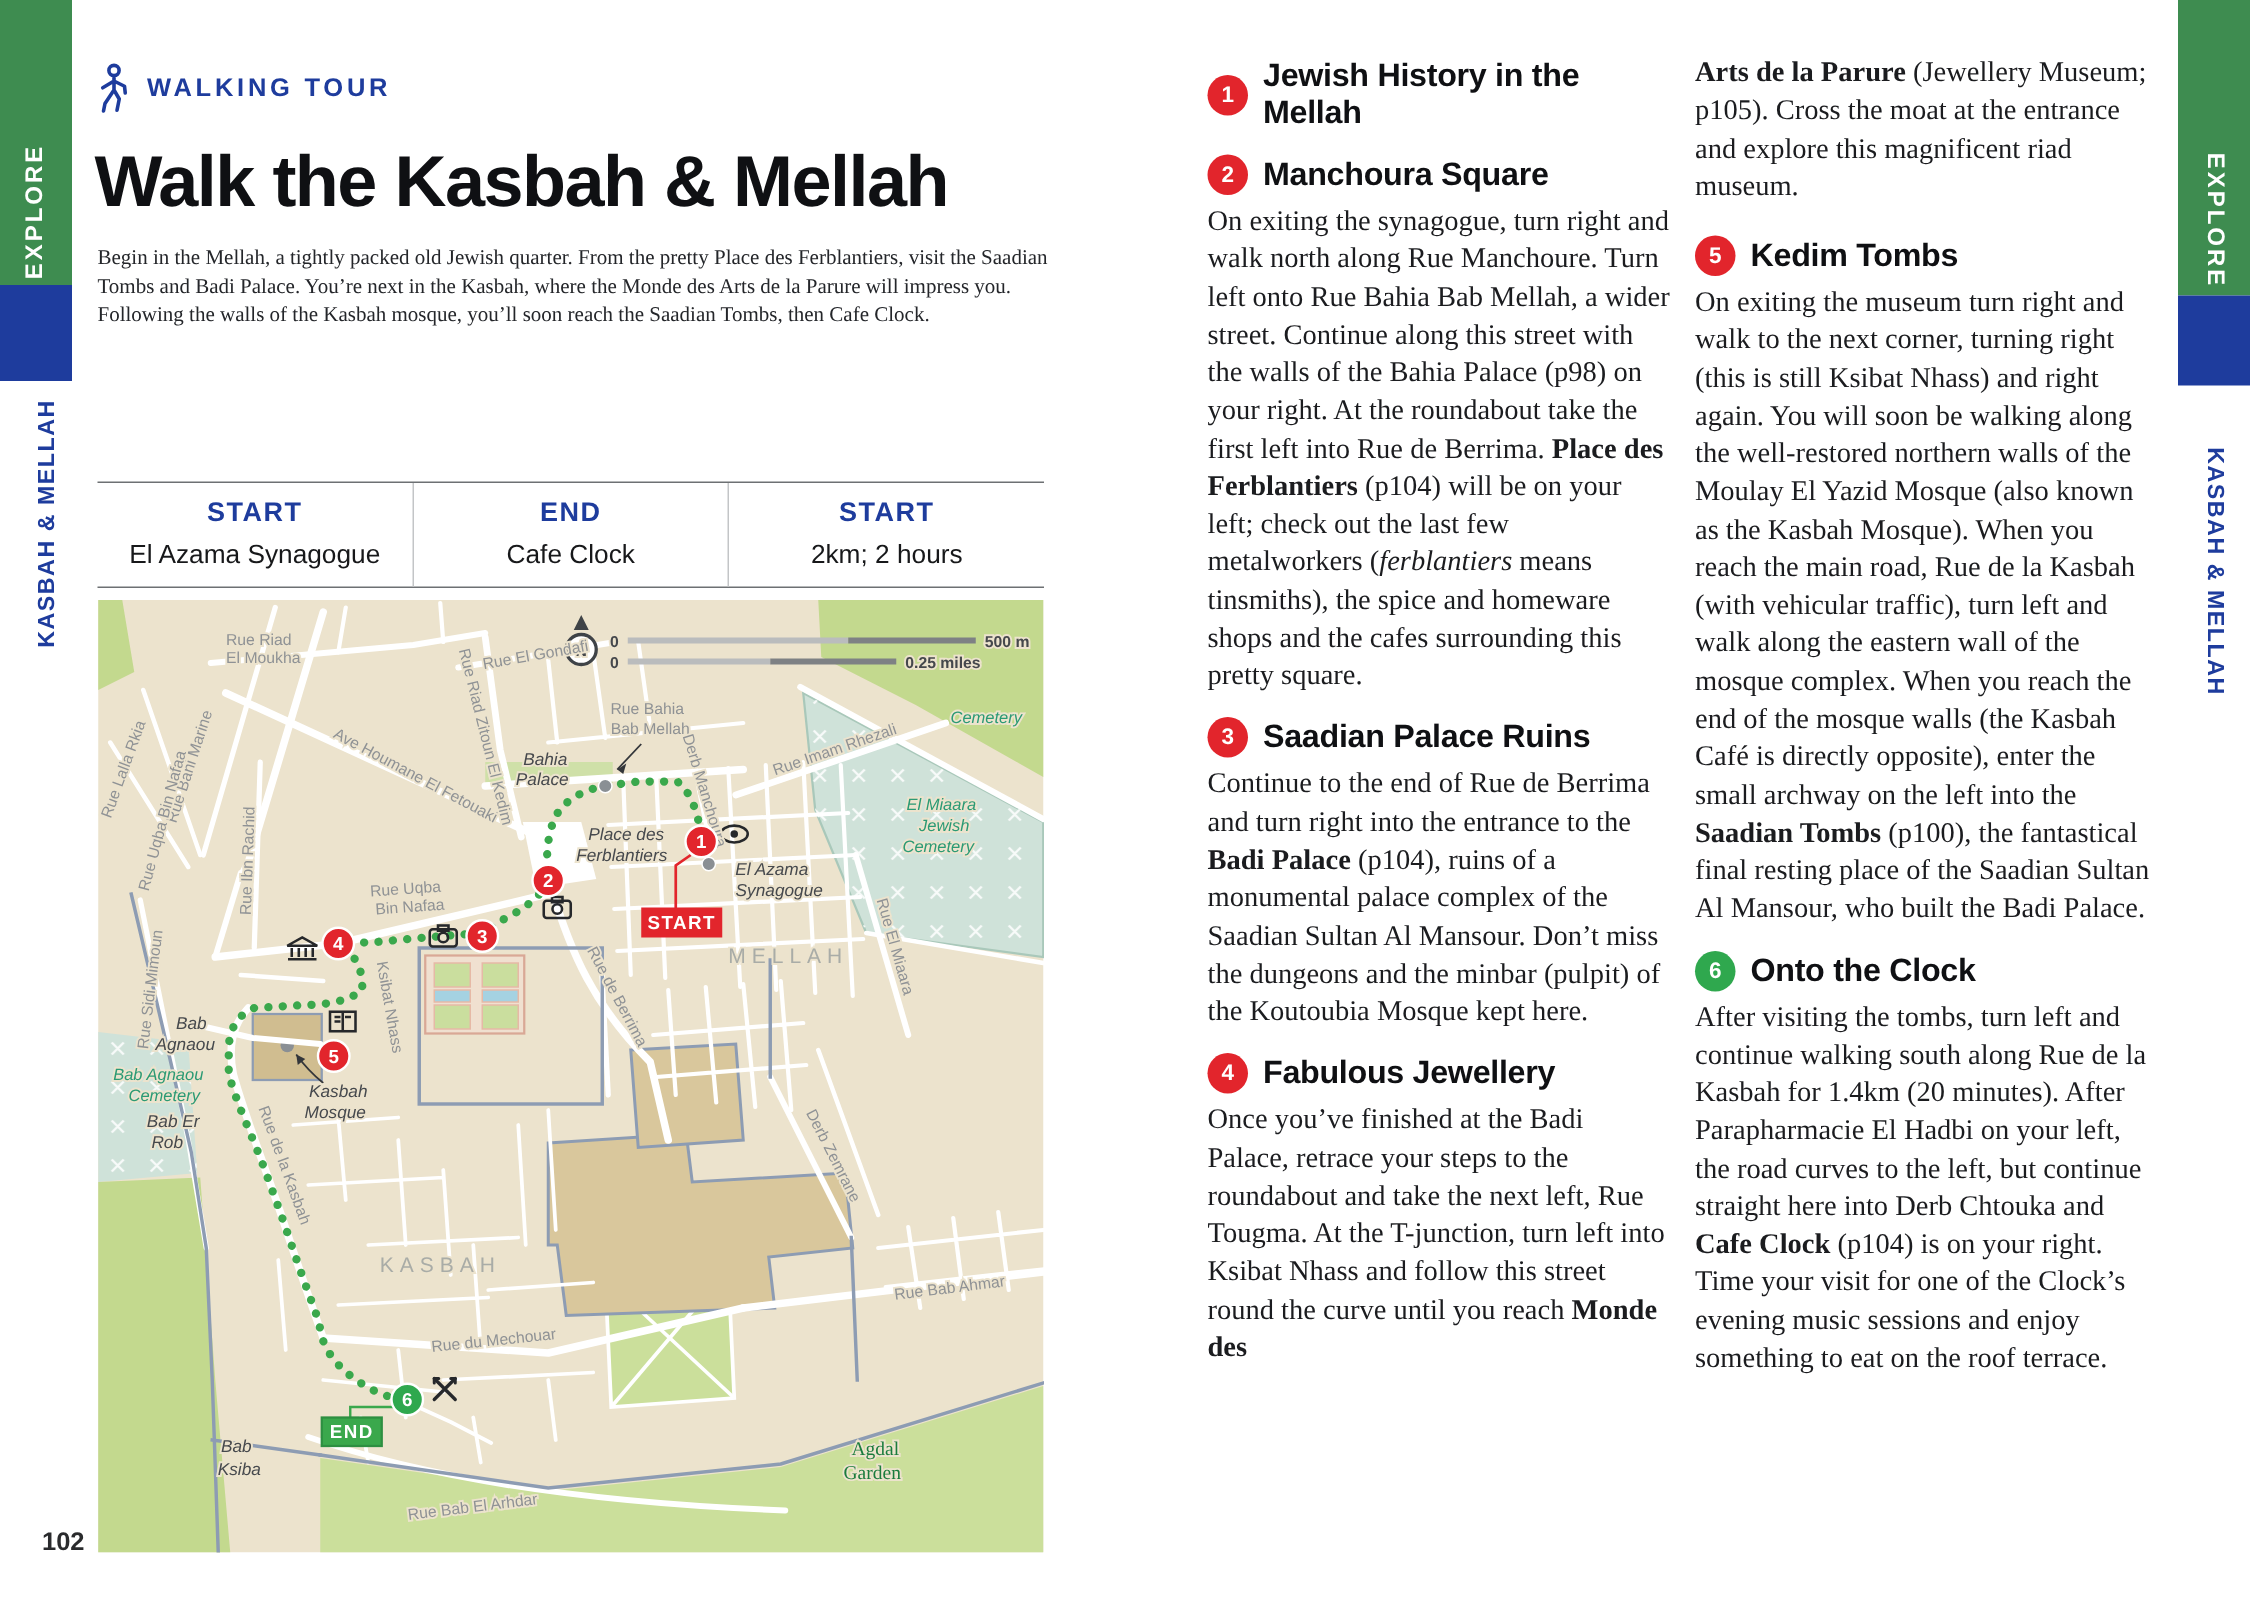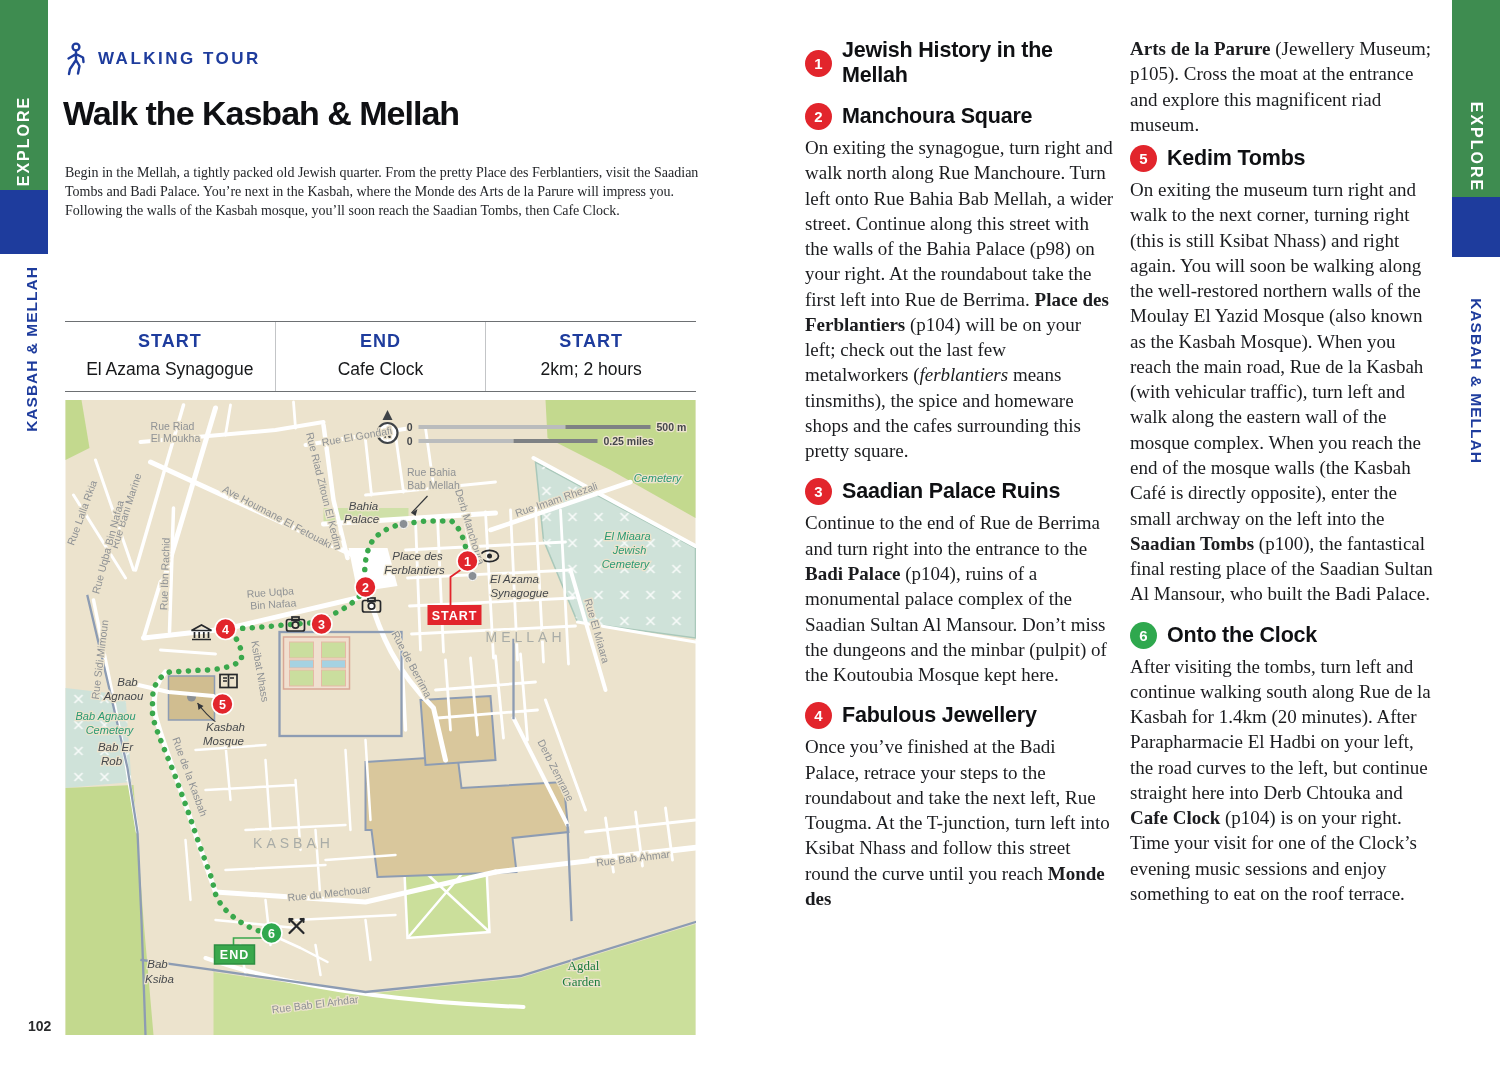--- a/index.html
+++ b/index.html
@@ -11,45 +11,45 @@
   .bar-green { background:#3e8c50; }
   .bar-blue  { background:#1e3c9d; }
   .spine-txt { color:#fff; font-weight:bold; font-size:16px; letter-spacing:2px; white-space:nowrap; }
   .spine-blue-txt { color:#1e3c9d; font-weight:bold; font-size:15.5px; letter-spacing:1px; white-space:nowrap; }
   .rot-l { transform:rotate(-90deg); transform-origin:center; }
   .rot-r { transform:rotate(90deg);  transform-origin:center; }
 
   
   .kicker { left:64px; top:42px; display:flex; align-items:center; gap:10px;
     color:#1e3c9d; font-weight:bold; font-size:17px; letter-spacing:2.5px; }
-  .title  { left:63px; top:94px; font-size:34px; font-weight:bold; letter-spacing:-1px; color:#0f1013; }
+  .title  { left:63px; top:94px; font-size:48px; font-weight:bold; letter-spacing:-1px; color:#0f1013; }
   .intro  { left:65px; top:163px; width:634px; font-family:"Liberation Serif", serif;
     font-size:14px; line-height:1.36; color:#24262a; }
   .facts  { left:65px; top:321px; width:631px; display:flex;
     border-top:1.5px solid #6d7073; border-bottom:1.5px solid #6d7073; }
   .fact   { flex:1; text-align:center; padding:9px 0 11px; }
   .fact + .fact { border-left:1px solid #c3c5c7; }
   .fact-label { color:#1e3c9d; font-weight:bold; font-size:18px; letter-spacing:1px; margin-bottom:7px; }
   .fact-value { font-size:17.5px; color:#17181a; }
   .map-wrap { left:65px; top:400px; width:631px; height:635px; }
 
   
   .tourcol { top:36px; width:309px; }
   #col1 { left:805px; } #col2 { left:1130px; }
   .stop-head { display:flex; align-items:center; gap:10px; margin:15px 0 5px; }
   .stop:first-child .stop-head { margin-top:2px; }
   .stop-num { width:27px; height:27px; border-radius:50%; color:#fff; flex:0 0 27px;
     font-weight:bold; font-size:15px; display:flex; align-items:center; justify-content:center; }
   .stop-title { font-size:21.5px; font-weight:bold; color:#0f1013; letter-spacing:-0.2px; }
   .stop-body, .cont { font-family:"Liberation Serif", serif; font-size:19px;
     line-height:1.33; color:#1b1c1f; }
-  .cont { margin-bottom:8px; }
+  .cont { margin-bottom:20px; }
   .b { font-weight:bold; } .i { font-style:italic; }
 
-  .pnum { font-weight:bold; font-size:14px; color:#2a2b2d; }
+  .pnum { font-weight:bold; font-size:17px; color:#2a2b2d; }
 
   
   text { paint-order:stroke; stroke:#ece3cd; stroke-width:2.5px; }
   .t-st     { font:10.5px "Liberation Sans", sans-serif; fill:#8f9295; }
   .t-feat   { font:italic 11.5px "Liberation Sans", sans-serif; fill:#46494d; }
   .t-teal   { font:italic 11px  "Liberation Sans", sans-serif; fill:#2b9a74; }
   .t-area   { font:14px "Liberation Sans", sans-serif; fill:#a9aca7; letter-spacing:4px; }
   .t-garden { font:13px "Liberation Serif", serif; fill:#1b7c3d; }
   .t-scale  { font:bold 10.5px "Liberation Sans", sans-serif; fill:#45484c; }
   .t-mark   { font:bold 12.5px "Liberation Sans", sans-serif; fill:#fff; stroke:none; }

